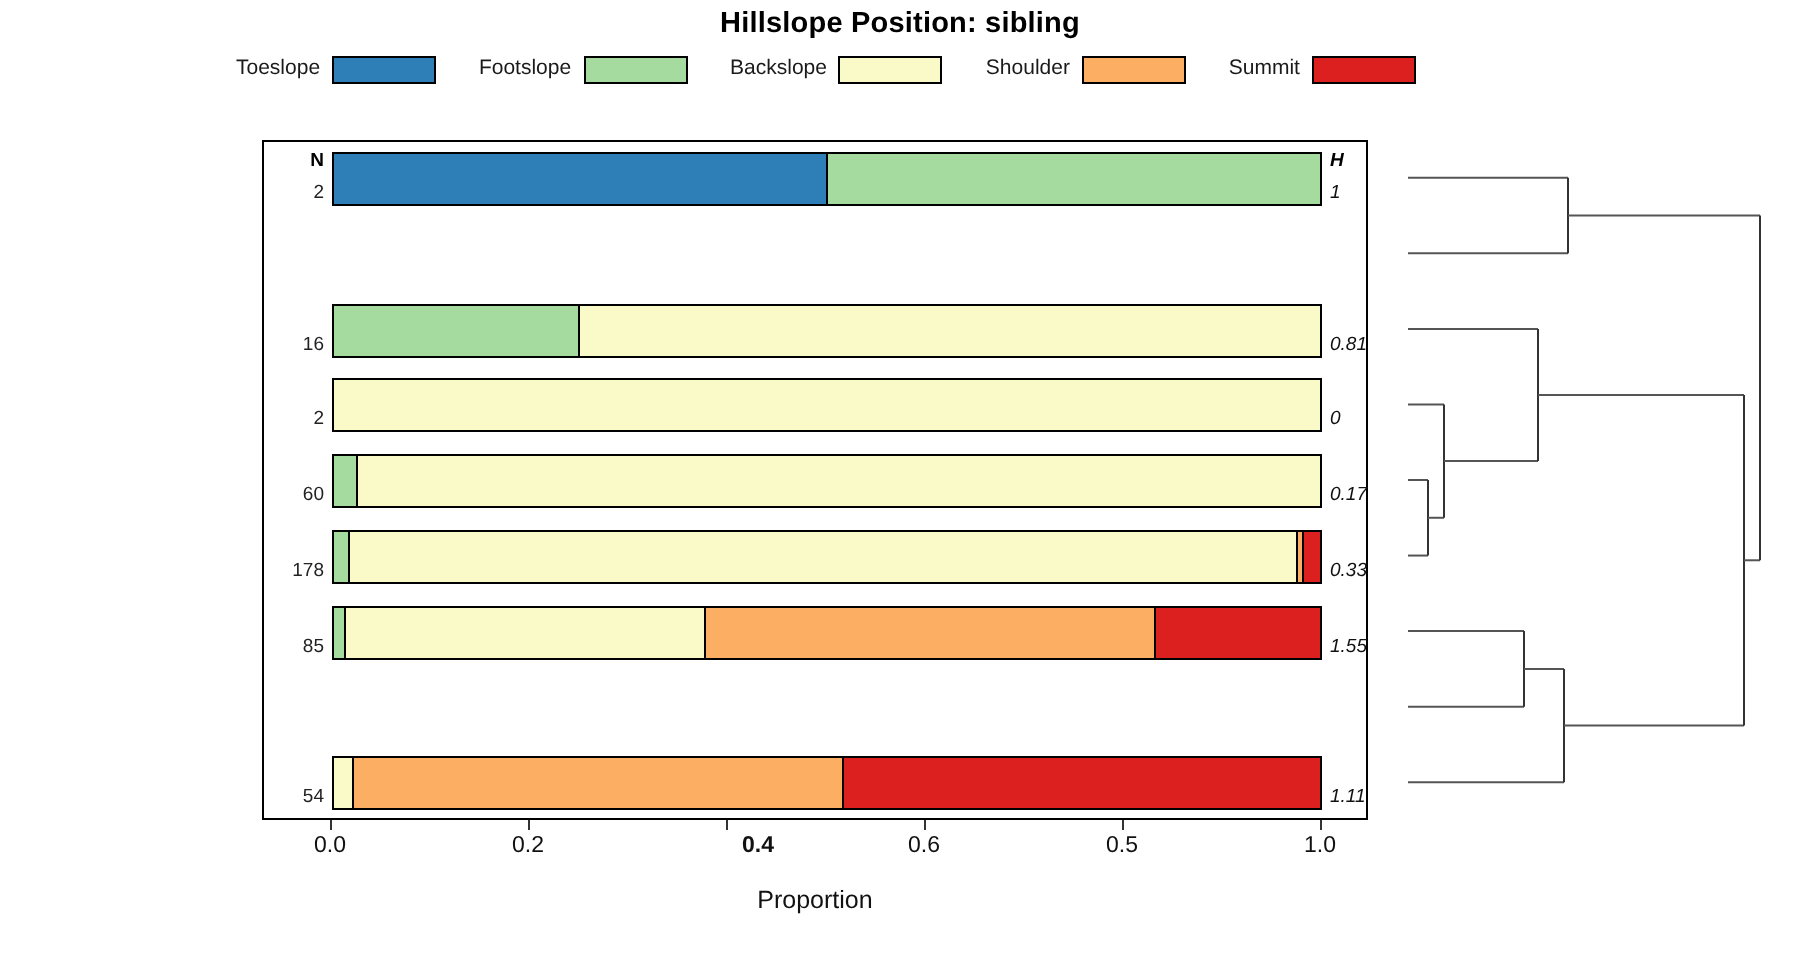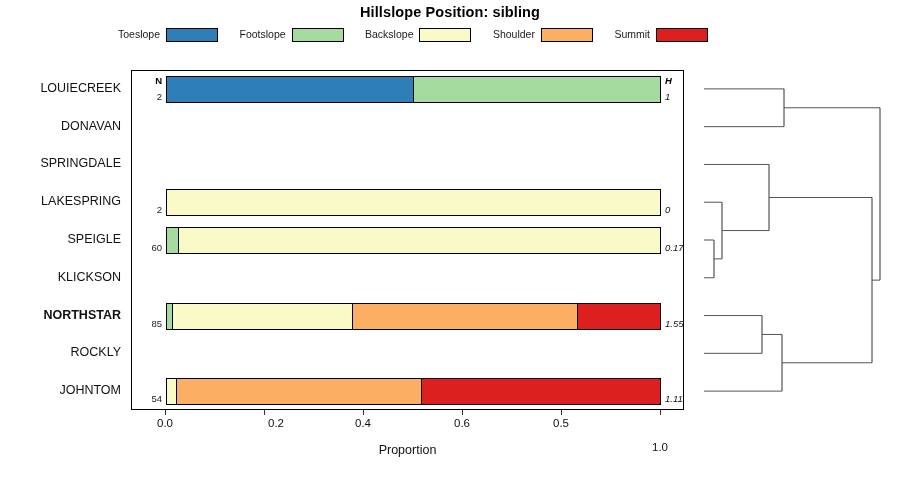--- a/index.html
+++ b/index.html
@@ -105,58 +105,65 @@
     <div class="legend-item">
       <span class="legend-label">Shoulder</span>
       <span class="legend-swatch" style="background:#FCAE62"></span>
     </div>
     <div class="legend-item">
       <span class="legend-label">Summit</span>
       <span class="legend-swatch" style="background:#DC1F1F"></span>
     </div>
   </div>
 
-  <div class="ylabels">
-      <div class="ylab" style="top: 10.8889px;">LOUIECREEK</div>
-      <div class="ylab" style="top: 48.6667px;">DONAVAN</div>
-      <div class="ylab" style="top: 86.4444px;">SPRINGDALE</div>
-      <div class="ylab" style="top: 124.222px;">LAKESPRING</div>
-      <div class="ylab" style="top: 162px;">SPEIGLE</div>
-      <div class="ylab" style="top: 199.778px;">KLICKSON</div>
-      <div class="ylab bold" style="top: 237.556px;">NORTHSTAR</div>
-      <div class="ylab" style="top: 275.333px;">ROCKLY</div>
-      <div class="ylab" style="top: 313.111px;">JOHNTOM</div>
-    </div>
 
   <div class="panel">
     <div class="rows">
         <div class="row" style="top: 0px; height: 37.7778px;">
           <div class="nhead">N</div>
           <div class="hhead">H</div>
           <div class="nval">2</div>
           <div class="bar">
             <div class="seg" style="width: 50%; background: rgb(46, 126, 184);"></div>
             <div class="seg" style="width: 50%; background: rgb(166, 219, 160);"></div>
           </div>
           <div class="hval">1</div>
         </div>
+        <div class="row" style="top: 75.5556px; height: 37.7778px;">
+          <div class="nval">16</div>
+          <div class="bar">
+            <div class="seg" style="width: 25%; background: rgb(166, 219, 160);"></div>
+            <div class="seg" style="width: 75%; background: rgb(250, 250, 200);"></div>
+          </div>
+          <div class="hval">0.81</div>
+        </div>
         <div class="row" style="top: 113.333px; height: 37.7778px;">
           <div class="nval">2</div>
           <div class="bar">
             <div class="seg" style="width: 100%; background: rgb(250, 250, 200);"></div>
           </div>
           <div class="hval">0</div>
         </div>
         <div class="row" style="top: 151.111px; height: 37.7778px;">
           <div class="nval">60</div>
           <div class="bar">
             <div class="seg" style="width: 2.5%; background: rgb(166, 219, 160);"></div>
             <div class="seg" style="width: 97.5%; background: rgb(250, 250, 200);"></div>
           </div>
           <div class="hval">0.17</div>
+        </div>
+        <div class="row" style="top: 188.889px; height: 37.7778px;">
+          <div class="nval">178</div>
+          <div class="bar">
+            <div class="seg" style="width: 1.7%; background: rgb(166, 219, 160);"></div>
+            <div class="seg" style="width: 96.1%; background: rgb(250, 250, 200);"></div>
+            <div class="seg" style="width: 0.6%; background: rgb(252, 174, 98);"></div>
+            <div class="seg" style="width: 1.6%; background: rgb(220, 31, 31);"></div>
+          </div>
+          <div class="hval">0.33</div>
         </div>
         <div class="row" style="top: 226.667px; height: 37.7778px;">
           <div class="nval">85</div>
           <div class="bar">
             <div class="seg" style="width: 1.2%; background: rgb(166, 219, 160);"></div>
             <div class="seg" style="width: 36.5%; background: rgb(250, 250, 200);"></div>
             <div class="seg" style="width: 45.6%; background: rgb(252, 174, 98);"></div>
             <div class="seg" style="width: 16.7%; background: rgb(220, 31, 31);"></div>
           </div>
           <div class="hval">1.55</div>
@@ -170,29 +177,29 @@
           </div>
           <div class="hval">1.11</div>
         </div>
       </div>
   </div>
 
   <div class="xaxis">
       <div class="tick" style="left: 34px;"></div>
       <div class="ticklab" style="left: 34px;">0.0</div>
       <div class="tick" style="left: 133px;"></div>
-      <div class="ticklab" style="left: 133px; text-align: right;">0.2</div>
+      <div class="ticklab" style="left: 133px;">0.2</div>
       <div class="tick" style="left: 232px;"></div>
-      <div class="ticklab" style="left: 232px;">0.4</div>
+      <div class="ticklab" style="left: 248px; font-weight: bold;">0.4</div>
       <div class="tick" style="left: 331px;"></div>
       <div class="ticklab" style="left: 331px;">0.6</div>
       <div class="tick" style="left: 430px;"></div>
       <div class="ticklab" style="left: 430px;">0.5</div>
       <div class="tick" style="left: 529px;"></div>
-      <div class="ticklab" style="left: 529px; margin-top: 24px;">1.0</div>
+      <div class="ticklab" style="left: 529px;">1.0</div>
     </div>
   <div class="xtitle">Proportion</div>
 
   <div class="dendro">
       <svg width="210" height="340">
         <line x1="14" x2="24" y1="170" y2="170" stroke="#555" stroke-width="1"></line>
         <line x1="14" x2="24" y1="207.77777777777777" y2="207.77777777777777" stroke="#555" stroke-width="1"></line>
         <line x1="24" x2="24" y1="170" y2="207.77777777777777" stroke="#333" stroke-width="1"></line>
         <line x1="14" x2="32" y1="132.22222222222223" y2="132.22222222222223" stroke="#555" stroke-width="1"></line>
         <line x1="24" x2="32" y1="188.88888888888889" y2="188.88888888888889" stroke="#555" stroke-width="1"></line>

